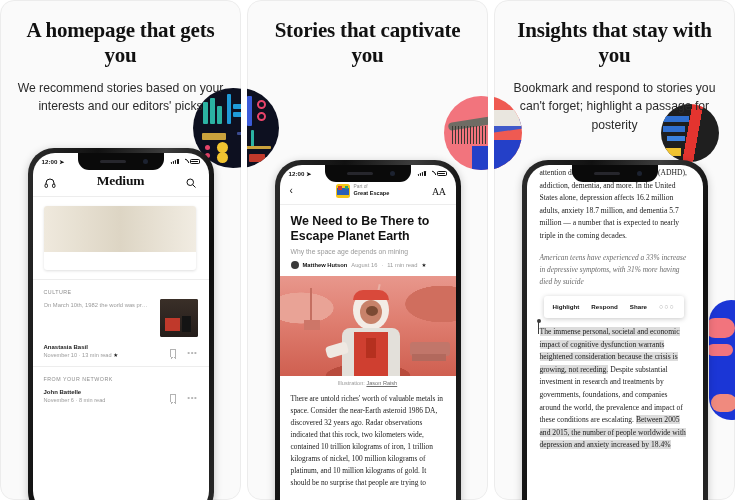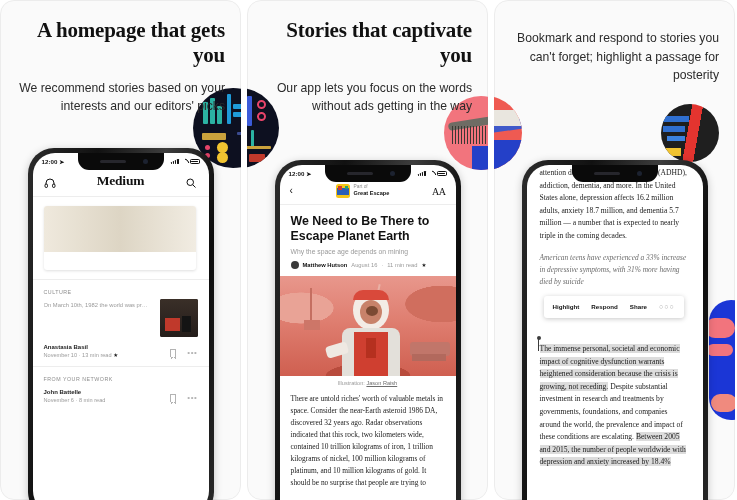--- a/index.html
+++ b/index.html
@@ -40,21 +40,21 @@
     border-radius:14px;
     border:1px solid #ececec;
     pointer-events:none;
   }
 
   
   .head {
     position:relative;
     z-index:4;
     padding:18px 16px 0;
-    text-align:right;
+    text-align:center;
   }
   .head h1 {
     font-family:"Liberation Serif", serif;
     font-weight:700;
     font-size:21px;
     line-height:1.18;
     color:#111;
     letter-spacing:-0.2px;
   }
   .head p {
@@ -250,21 +250,21 @@
     background:#fff;
     box-shadow:0 1px 5px rgba(0,0,0,.22);
     border-radius:3px;
     display:inline-flex; align-items:center; gap:12px;
     padding:5px 9px;
     font-family:"Liberation Sans", sans-serif;
     font-size:6.2px; font-weight:700; color:#111;
   }
   .tooltip .d3 { color:#aaa; font-size:7px; letter-spacing:1px;}
   .hl { background:#dcdcdc; }
-  .hl-para { margin-top:25px; position:relative; }
+  .hl-para { margin-top:8px; position:relative; }
   .handle { position:absolute; width:4px; height:4px; border-radius:50%; background:#3c3c3c; }
   .handle .stem { position:absolute; width:1px; background:#3c3c3c; }
 
   
   .fill { position:absolute; inset:0; }
 </style>
 </head>
 <body>
 
 <div class="stage">
@@ -397,21 +397,20 @@
       </div>
     </div>
     <div class="panel-edge"></div>
   </div>
 
   <div class="panel">
     <div class="dots"></div>
 
     <div class="head">
       <h1>Stories that captivate you</h1>
-      <p>Our app lets you focus on the words without ads getting in the way</p>
     </div>
 
     <div class="deco deco-dark" style="width:80px;height:80px;left:-48px;top:88px;">
       <div class="bar" style="left:48px;top:8px;width:5px;height:30px;background:#3b5bd9;"></div>
       <div class="bar" style="left:58px;top:12px;width:9px;height:9px;border-radius:50%;border:2px solid #e8446a;"></div>
       <div class="bar" style="left:58px;top:24px;width:9px;height:9px;border-radius:50%;border:2px solid #e8446a;"></div>
       <div class="bar" style="left:52px;top:42px;width:3px;height:18px;background:#2bb3a3;"></div>
       <div class="bar" style="left:46px;top:58px;width:26px;height:3px;background:#caa23c;"></div>
       <div class="bar" style="left:50px;top:66px;width:16px;height:8px;background:#c0392b;"></div>
     </div>
@@ -504,20 +503,21 @@
         <div class="body2">There are untold riches' worth of valuable metals in space. Consider the near-Earth asteroid 1986 DA, discovered 32 years ago. Radar observations indicated that this rock, two kilometers wide, contained 10 trillion kilograms of iron, 1 trillion kilograms of nickel, 100 million kilograms of platinum, and 10 million kilograms of gold. It should be no surprise that people are trying to</div>
       </div>
     </div>
     <div class="panel-edge"></div>
   </div>
 
   <div class="panel">
     <div class="dots"></div>
 
     <div class="head">
+      <h1>Insights that stay with you</h1>
       <p>Bookmark and respond to stories you can't forget; highlight a passage for posterity</p>
     </div>
 
     <div class="deco" style="width:74px;height:74px;left:-46px;top:96px;background:#ef5a52;overflow:hidden;">
       <div style="position:absolute;left:22px;top:26px;width:56px;height:10px;background:#3f59c9;border-radius:5px;transform:rotate(-8deg);"></div>
       <div style="position:absolute;left:30px;bottom:0;width:46px;height:30px;background:#2440c8;"></div>
       <div style="position:absolute;left:28px;top:14px;width:46px;height:16px;background:#e9e6df;"></div>
     </div>
 
     <div class="deco" style="width:58px;height:58px;right:16px;top:104px;background:#f2f2f2;overflow:hidden;">

